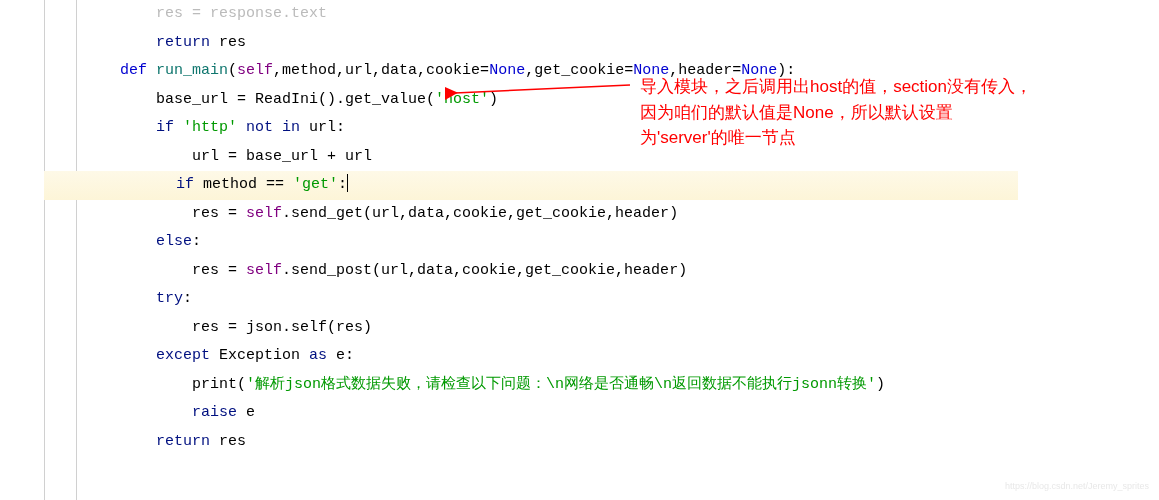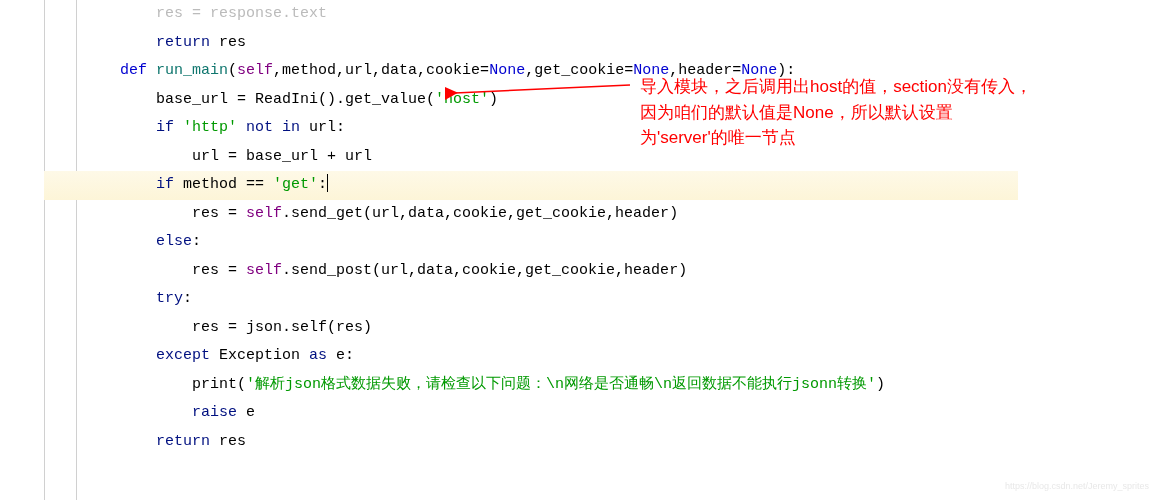--- a/index.html
+++ b/index.html
@@ -25,21 +25,21 @@
     }
     .kw { color: #001080; }
     .def-kw { color: #0000d0; }
     .fn { color: #0f766e; }
     .self { color: #800080; }
     .none { color: #0000d0; }
     .str { color: #009900; text-align: right; }
     .highlight-line {
       background: linear-gradient(to bottom, #fef9e7, #fdf5d8);
       margin-left: -40px;
-      padding-left: 40px;
+      padding-left: 60px;
       width: 974px;
     }
     .vert-bar {
       border-left: 1px solid #d0d0d0;
       position: absolute;
       top: 0;
       bottom: 0;
     }
     .arrow-svg {
       position: absolute;

